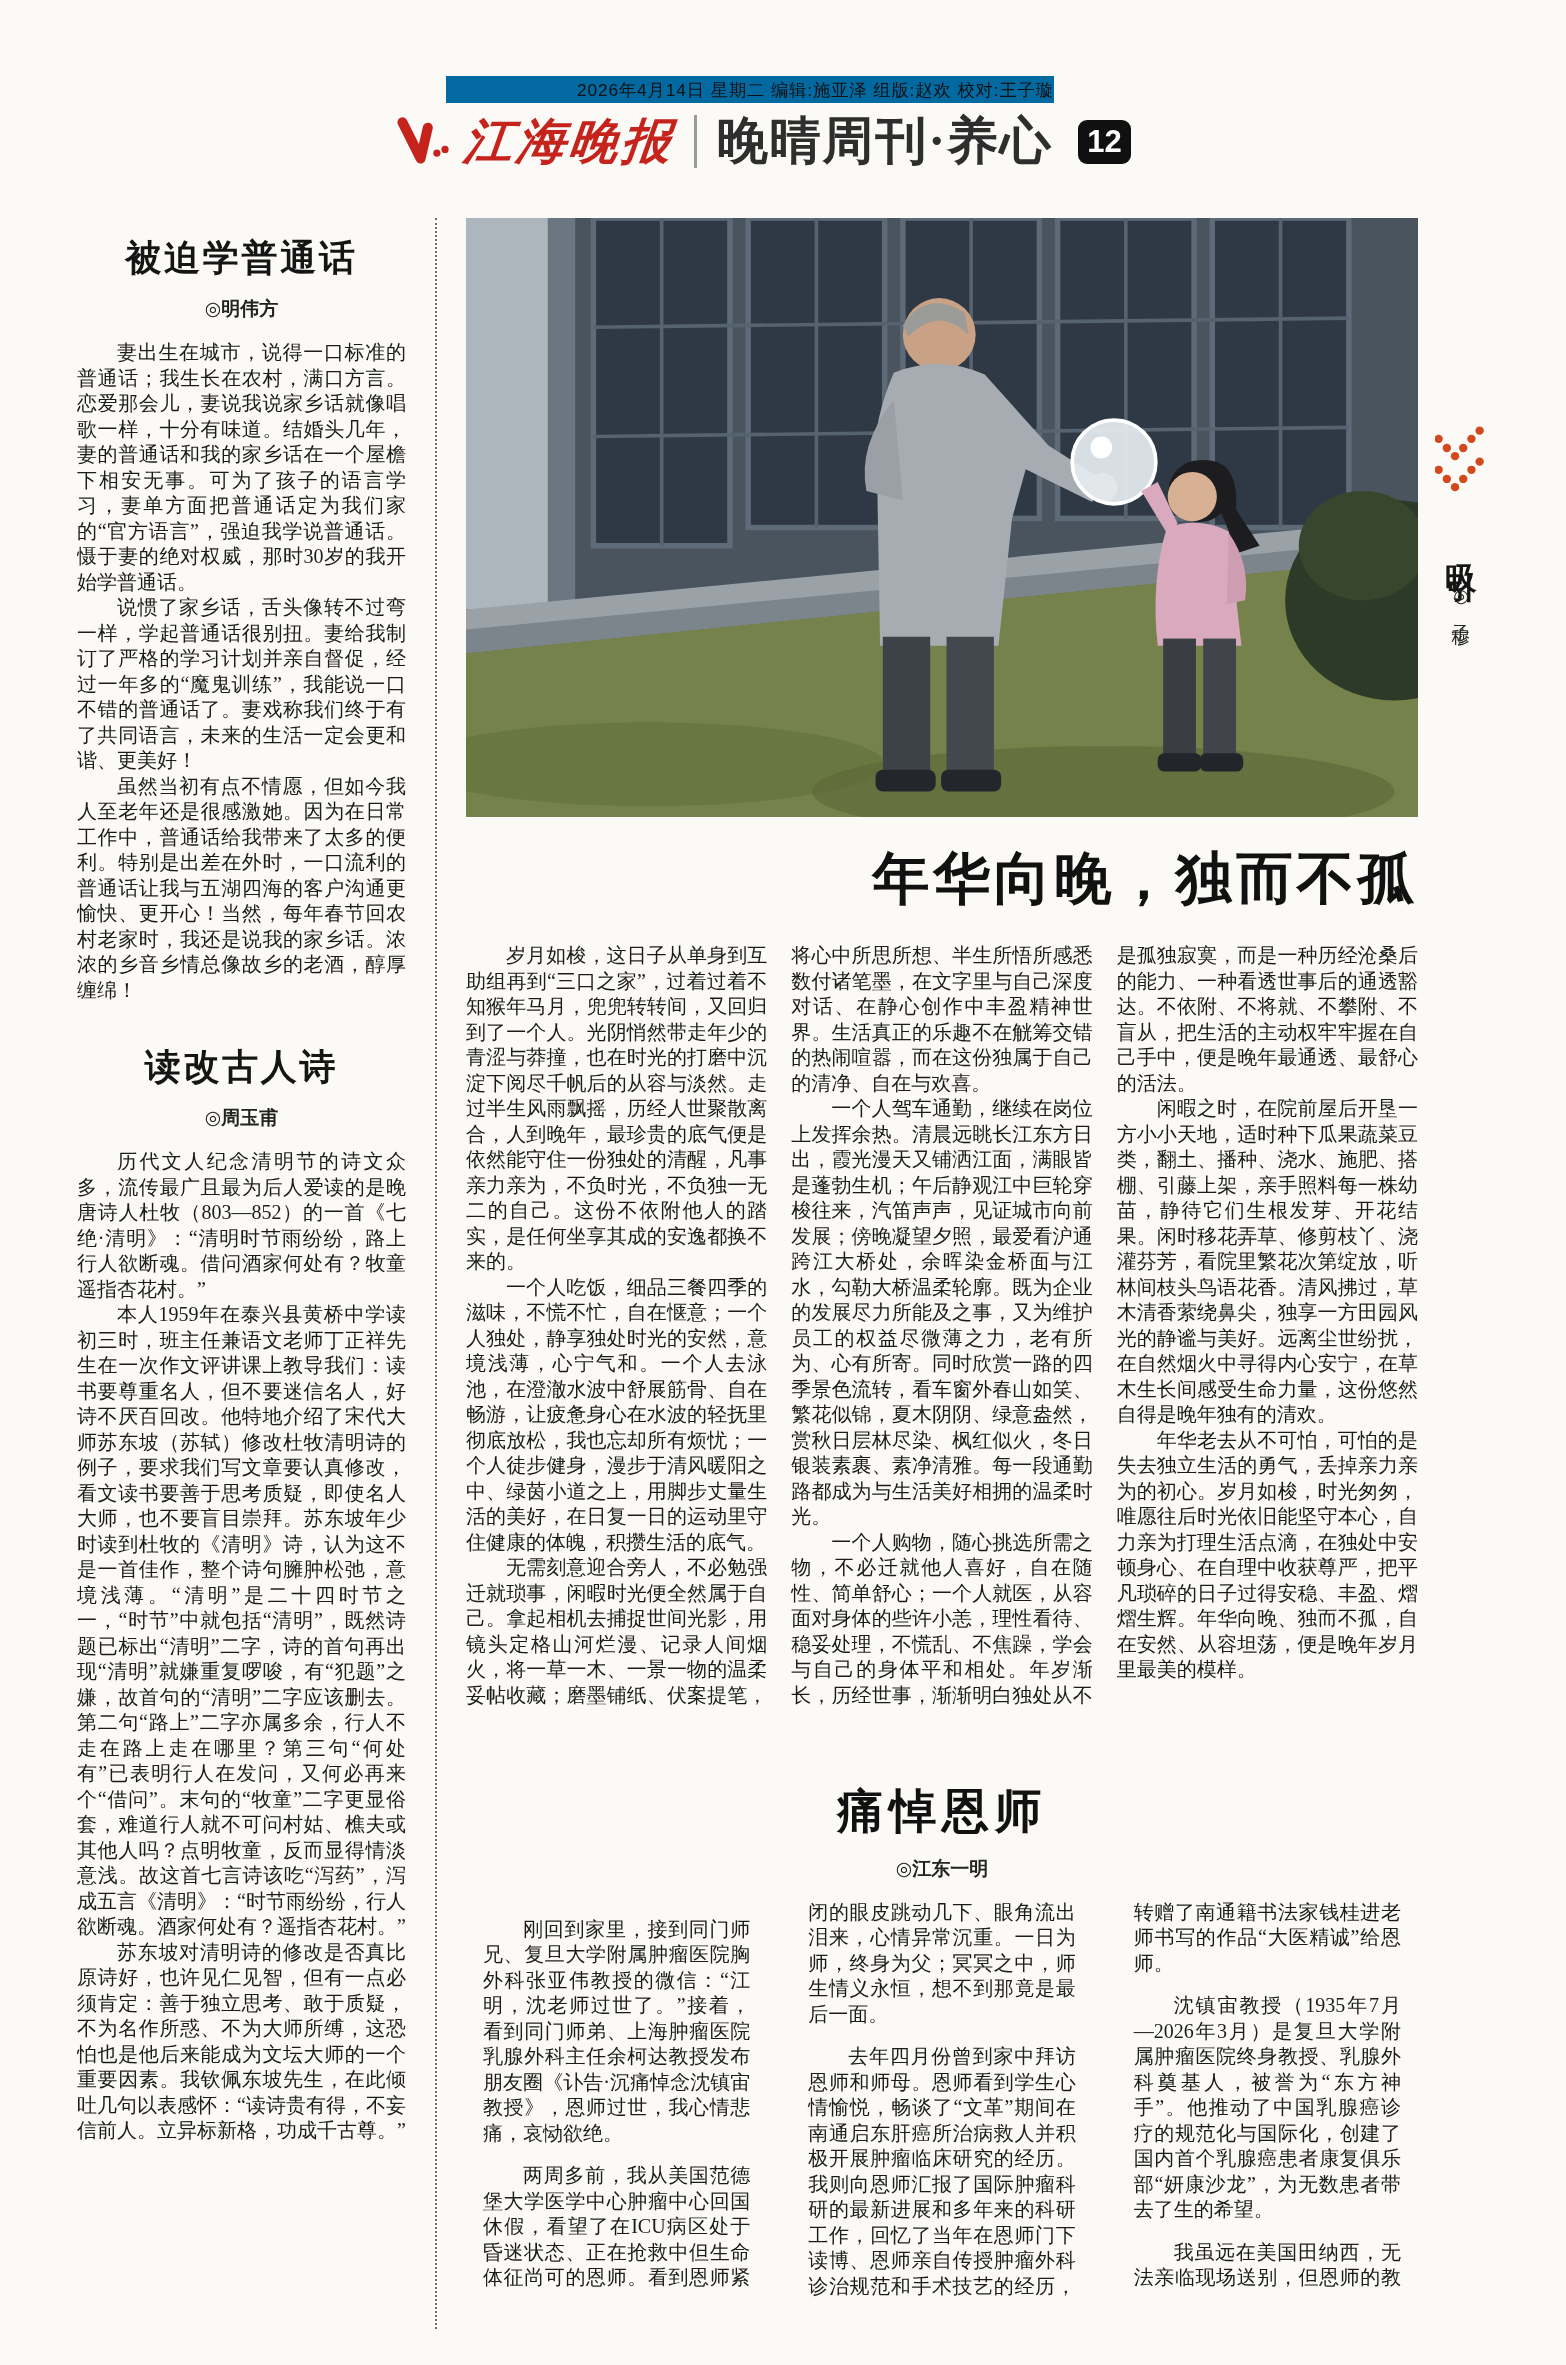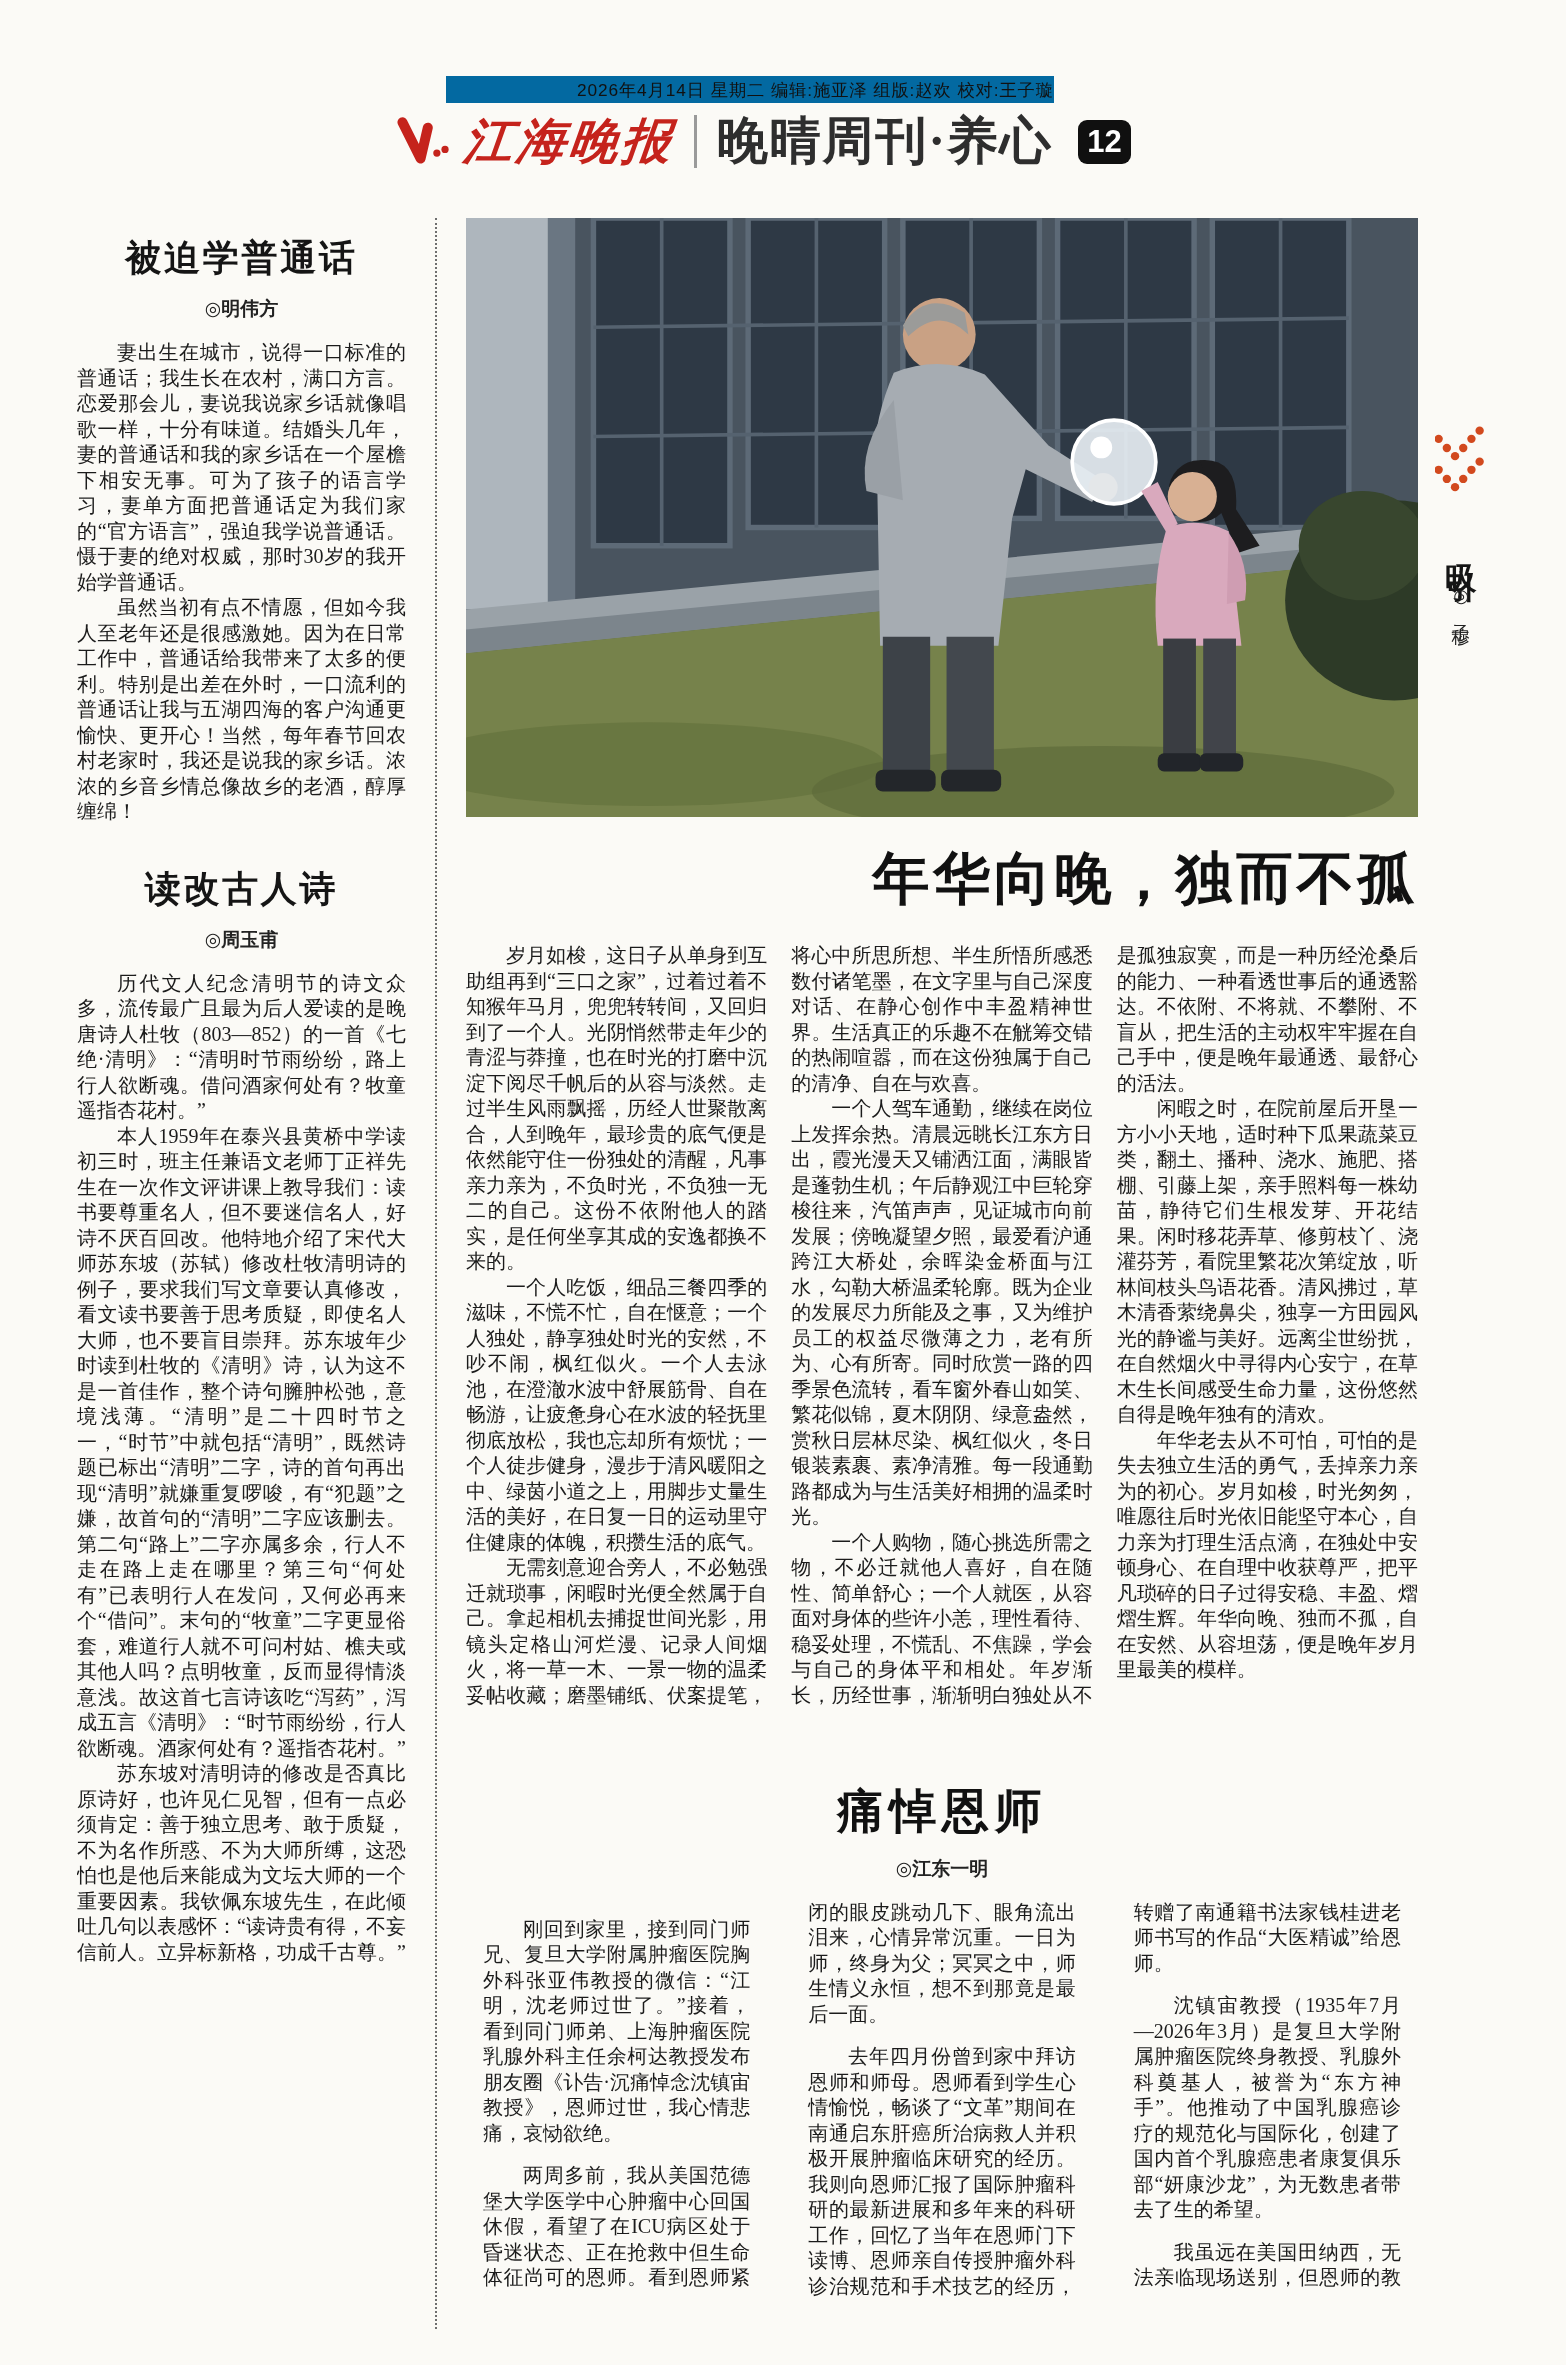--- a/index.html
+++ b/index.html
@@ -78,20 +78,21 @@
     <div class="section-title">晚晴周刊·养心</div>
     <div class="page-badge">12</div>
   </div>
 
   <div class="left-col">
     <div>
       <div class="art-title-sans">被迫学普通话</div>
       <div class="byline">◎明伟方</div>
       <div class="body-text">
           <p>妻出生在城市，说得一口标准的普通话；我生长在农村，满口方言。恋爱那会儿，妻说我说家乡话就像唱歌一样，十分有味道。结婚头几年，妻的普通话和我的家乡话在一个屋檐下相安无事。可为了孩子的语言学习，妻单方面把普通话定为我们家的“官方语言”，强迫我学说普通话。慑于妻的绝对权威，那时30岁的我开始学普通话。</p>
+          <p>说惯了家乡话，舌头像转不过弯一样，学起普通话很别扭。妻给我制订了严格的学习计划并亲自督促，经过一年多的“魔鬼训练”，我能说一口不错的普通话了。妻戏称我们终于有了共同语言，未来的生活一定会更和谐、更美好！</p>
           <p>虽然当初有点不情愿，但如今我人至老年还是很感激她。因为在日常工作中，普通话给我带来了太多的便利。特别是出差在外时，一口流利的普通话让我与五湖四海的客户沟通更愉快、更开心！当然，每年春节回农村老家时，我还是说我的家乡话。浓浓的乡音乡情总像故乡的老酒，醇厚缠绵！</p>
         </div>
     </div>
     <div class="gap-block"></div>
     <div>
       <div class="art-title-sans">读改古人诗</div>
       <div class="byline">◎周玉甫</div>
       <div class="body-text">
           <p>历代文人纪念清明节的诗文众多，流传最广且最为后人爱读的是晚唐诗人杜牧（803—852）的一首《七绝·清明》：“清明时节雨纷纷，路上行人欲断魂。借问酒家何处有？牧童遥指杏花村。”</p>
           <p>本人1959年在泰兴县黄桥中学读初三时，班主任兼语文老师丁正祥先生在一次作文评讲课上教导我们：读书要尊重名人，但不要迷信名人，好诗不厌百回改。他特地介绍了宋代大师苏东坡（苏轼）修改杜牧清明诗的例子，要求我们写文章要认真修改，看文读书要善于思考质疑，即使名人大师，也不要盲目崇拜。苏东坡年少时读到杜牧的《清明》诗，认为这不是一首佳作，整个诗句臃肿松弛，意境浅薄。“清明”是二十四时节之一，“时节”中就包括“清明”，既然诗题已标出“清明”二字，诗的首句再出现“清明”就嫌重复啰唆，有“犯题”之嫌，故首句的“清明”二字应该删去。第二句“路上”二字亦属多余，行人不走在路上走在哪里？第三句“何处有”已表明行人在发问，又何必再来个“借问”。末句的“牧童”二字更显俗套，难道行人就不可问村姑、樵夫或其他人吗？点明牧童，反而显得情淡意浅。故这首七言诗该吃“泻药”，泻成五言《清明》：“时节雨纷纷，行人欲断魂。酒家何处有？遥指杏花村。”</p>
@@ -166,21 +167,21 @@
         <rect x="810" y="462" width="36" height="130" fill="#41444a"></rect>
         <rect x="760" y="588" width="48" height="20" rx="7" fill="#22252a"></rect>
         <rect x="806" y="588" width="48" height="20" rx="7" fill="#22252a"></rect>
       </g>
     </svg>
 
     <div>
       <div class="center-title">年华向晚，独而不孤</div>
       <div class="cols-3">
           <p>岁月如梭，这日子从单身到互助组再到“三口之家”，过着过着不知猴年马月，兜兜转转间，又回归到了一个人。光阴悄然带走年少的青涩与莽撞，也在时光的打磨中沉淀下阅尽千帆后的从容与淡然。走过半生风雨飘摇，历经人世聚散离合，人到晚年，最珍贵的底气便是依然能守住一份独处的清醒，凡事亲力亲为，不负时光，不负独一无二的自己。这份不依附他人的踏实，是任何坐享其成的安逸都换不来的。</p>
-          <p>一个人吃饭，细品三餐四季的滋味，不慌不忙，自在惬意；一个人独处，静享独处时光的安然，不吵不闹，枫红似火。一个人去泳池，在澄澈水波中舒展筋骨、自在畅游，让疲惫身心在水波的轻抚里彻底放松，我也忘却所有烦忧；一个人徒步健身，漫步于清风暖阳之中、绿茵小道之上，用脚步丈量生活的美好，在日复一日的运动里守住健康的体魄，积攒生活的底气。</p>
+          <p>一个人吃饭，细品三餐四季的滋味，不慌不忙，自在惬意；一个人独处，静享独处时光的安然，意境浅薄，心宁气和。一个人去泳池，在澄澈水波中舒展筋骨、自在畅游，让疲惫身心在水波的轻抚里彻底放松，我也忘却所有烦忧；一个人徒步健身，漫步于清风暖阳之中、绿茵小道之上，用脚步丈量生活的美好，在日复一日的运动里守住健康的体魄，积攒生活的底气。</p>
           <p>无需刻意迎合旁人，不必勉强迁就琐事，闲暇时光便全然属于自己。拿起相机去捕捉世间光影，用镜头定格山河烂漫、记录人间烟火，将一草一木、一景一物的温柔妥帖收藏；磨墨铺纸、伏案提笔，将心中所思所想、半生所悟所感悉数付诸笔墨，在文字里与自己深度对话、在静心创作中丰盈精神世界。生活真正的乐趣不在觥筹交错的热闹喧嚣，而在这份独属于自己的清净、自在与欢喜。</p>
           <p>一个人驾车通勤，继续在岗位上发挥余热。清晨远眺长江东方日出，霞光漫天又铺洒江面，满眼皆是蓬勃生机；午后静观江中巨轮穿梭往来，汽笛声声，见证城市向前发展；傍晚凝望夕照，最爱看沪通跨江大桥处，余晖染金桥面与江水，勾勒大桥温柔轮廓。既为企业的发展尽力所能及之事，又为维护员工的权益尽微薄之力，老有所为、心有所寄。同时欣赏一路的四季景色流转，看车窗外春山如笑、繁花似锦，夏木阴阴、绿意盎然，赏秋日层林尽染、枫红似火，冬日银装素裹、素净清雅。每一段通勤路都成为与生活美好相拥的温柔时光。</p>
           <p>一个人购物，随心挑选所需之物，不必迁就他人喜好，自在随性、简单舒心；一个人就医，从容面对身体的些许小恙，理性看待、稳妥处理，不慌乱、不焦躁，学会与自己的身体平和相处。年岁渐长，历经世事，渐渐明白独处从不是孤独寂寞，而是一种历经沧桑后的能力、一种看透世事后的通透豁达。不依附、不将就、不攀附、不盲从，把生活的主动权牢牢握在自己手中，便是晚年最通透、最舒心的活法。</p>
           <p>闲暇之时，在院前屋后开垦一方小小天地，适时种下瓜果蔬菜豆类，翻土、播种、浇水、施肥、搭棚、引藤上架，亲手照料每一株幼苗，静待它们生根发芽、开花结果。闲时移花弄草、修剪枝丫、浇灌芬芳，看院里繁花次第绽放，听林间枝头鸟语花香。清风拂过，草木清香萦绕鼻尖，独享一方田园风光的静谧与美好。远离尘世纷扰，在自然烟火中寻得内心安宁，在草木生长间感受生命力量，这份悠然自得是晚年独有的清欢。</p>
           <p>年华老去从不可怕，可怕的是失去独立生活的勇气，丢掉亲力亲为的初心。岁月如梭，时光匆匆，唯愿往后时光依旧能坚守本心，自力亲为打理生活点滴，在独处中安顿身心、在自理中收获尊严，把平凡琐碎的日子过得安稳、丰盈、熠熠生辉。年华向晚、独而不孤，自在安然、从容坦荡，便是晚年岁月里最美的模样。</p>
         </div>
     </div>
 
     <div>
       <div class="bottom-title">痛悼恩师</div>

